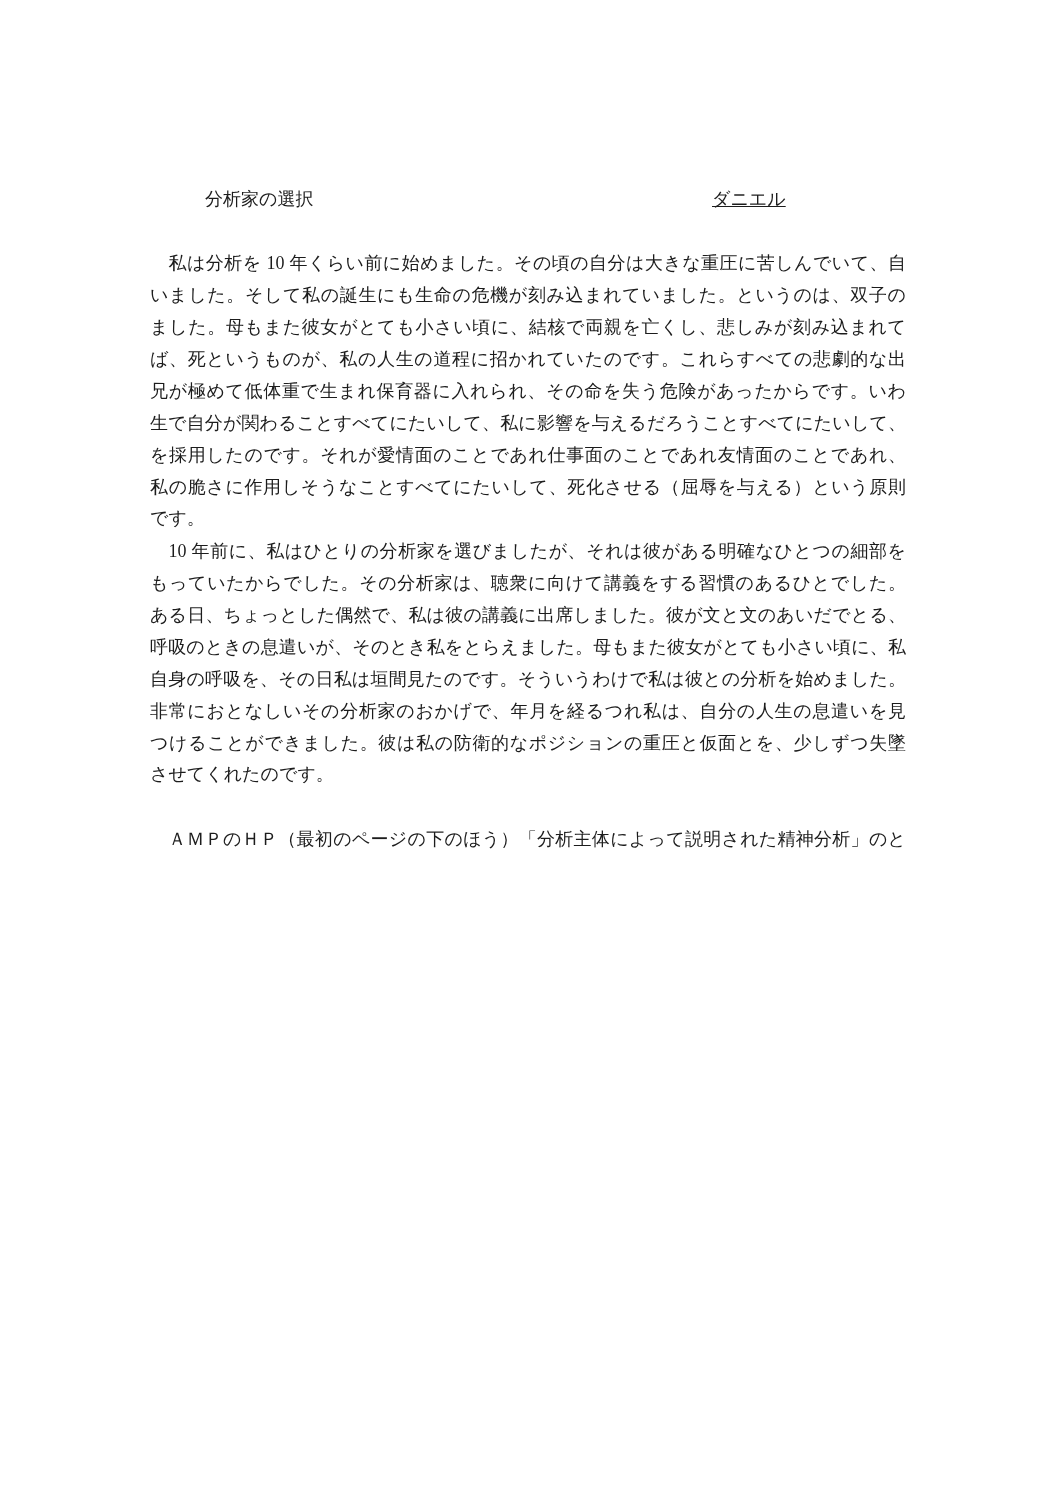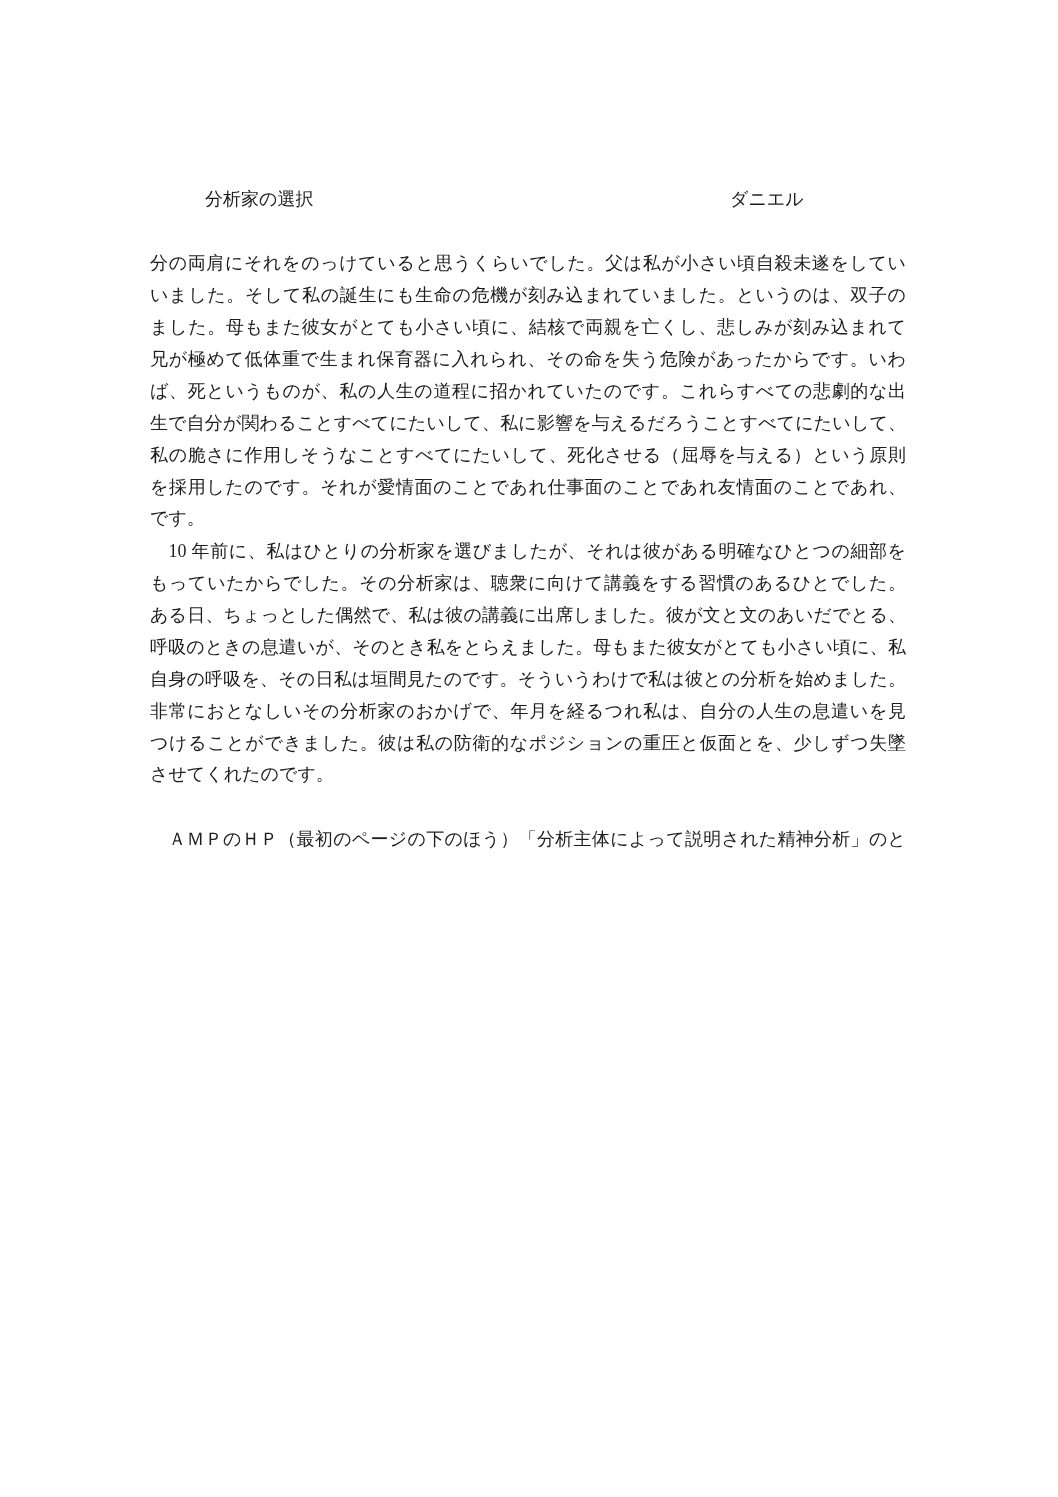--- a/index.html
+++ b/index.html
@@ -29,22 +29,23 @@
     line-height: 32px;
     margin-bottom: 32px; 
     white-space: nowrap;
   }
   .title-left {
     display: inline-block;
     margin-left: 55px;
   }
   .title-right {
     position: absolute;
-    left: 580px;
+    left: 562px;
     top: 0;
+    text-decoration: underline;
   }
   .paragraph {
     margin: 0;
     padding: 0;
   }
   .paragraph.gap-before {
     margin-top: 32px; 
   }
   .line {
     height: 32px;
@@ -62,28 +63,28 @@
 <body>
 
 <div class="page">
   <div class="content">
     <div class="title-row">
       <span class="title-left">分析家の選択</span>
       <span class="title-right">ダニエル</span>
     </div>
     <div>
         <div class="paragraph">
-          <div class="line">分の両肩にそれをのっけていると思うくらいでした。父は私が小さい頃自殺未遂をしてい</div>
+          <div class="line">　私は分析を 10 年くらい前に始めました。その頃の自分は大きな重圧に苦しんでいて、自</div>
           <div class="line">いました。そして私の誕生にも生命の危機が刻み込まれていました。というのは、双子の</div>
           <div class="line">ました。母もまた彼女がとても小さい頃に、結核で両親を亡くし、悲しみが刻み込まれて</div>
+          <div class="line">ば、死というものが、私の人生の道程に招かれていたのです。これらすべての悲劇的な出</div>
           <div class="line">兄が極めて低体重で生まれ保育器に入れられ、その命を失う危険があったからです。いわ</div>
-          <div class="line">ば、死というものが、私の人生の道程に招かれていたのです。これらすべての悲劇的な出</div>
           <div class="line">生で自分が関わることすべてにたいして、私に影響を与えるだろうことすべてにたいして、</div>
+          <div class="line">を採用したのです。それが愛情面のことであれ仕事面のことであれ友情面のことであれ、</div>
           <div class="line">私の脆さに作用しそうなことすべてにたいして、死化させる（屈辱を与える）という原則</div>
-          <div class="line">を採用したのです。それが愛情面のことであれ仕事面のことであれ友情面のことであれ、</div>
           <div class="line para-end">です。</div>
         </div>
         <div class="paragraph">
           <div class="line">　10 年前に、私はひとりの分析家を選びましたが、それは彼がある明確なひとつの細部を</div>
           <div class="line">もっていたからでした。その分析家は、聴衆に向けて講義をする習慣のあるひとでした。</div>
           <div class="line">ある日、ちょっとした偶然で、私は彼の講義に出席しました。彼が文と文のあいだでとる、</div>
           <div class="line">呼吸のときの息遣いが、そのとき私をとらえました。母もまた彼女がとても小さい頃に、私</div>
           <div class="line">自身の呼吸を、その日私は垣間見たのです。そういうわけで私は彼との分析を始めました。</div>
           <div class="line">非常におとなしいその分析家のおかげで、年月を経るつれ私は、自分の人生の息遣いを見</div>
           <div class="line">つけることができました。彼は私の防衛的なポジションの重圧と仮面とを、少しずつ失墜</div>

